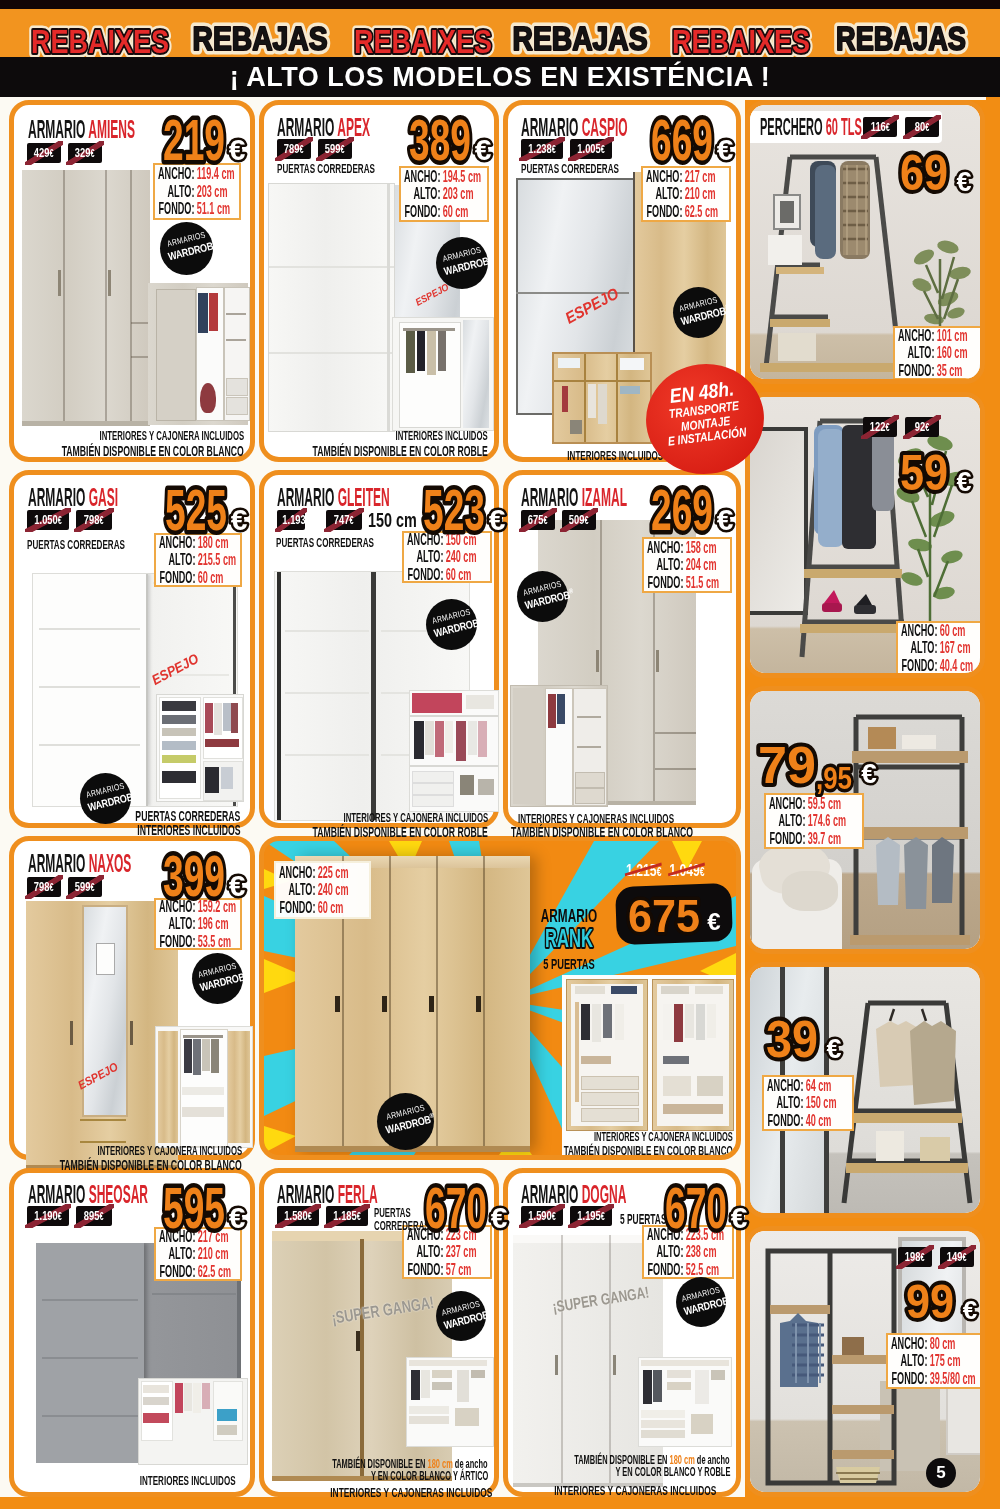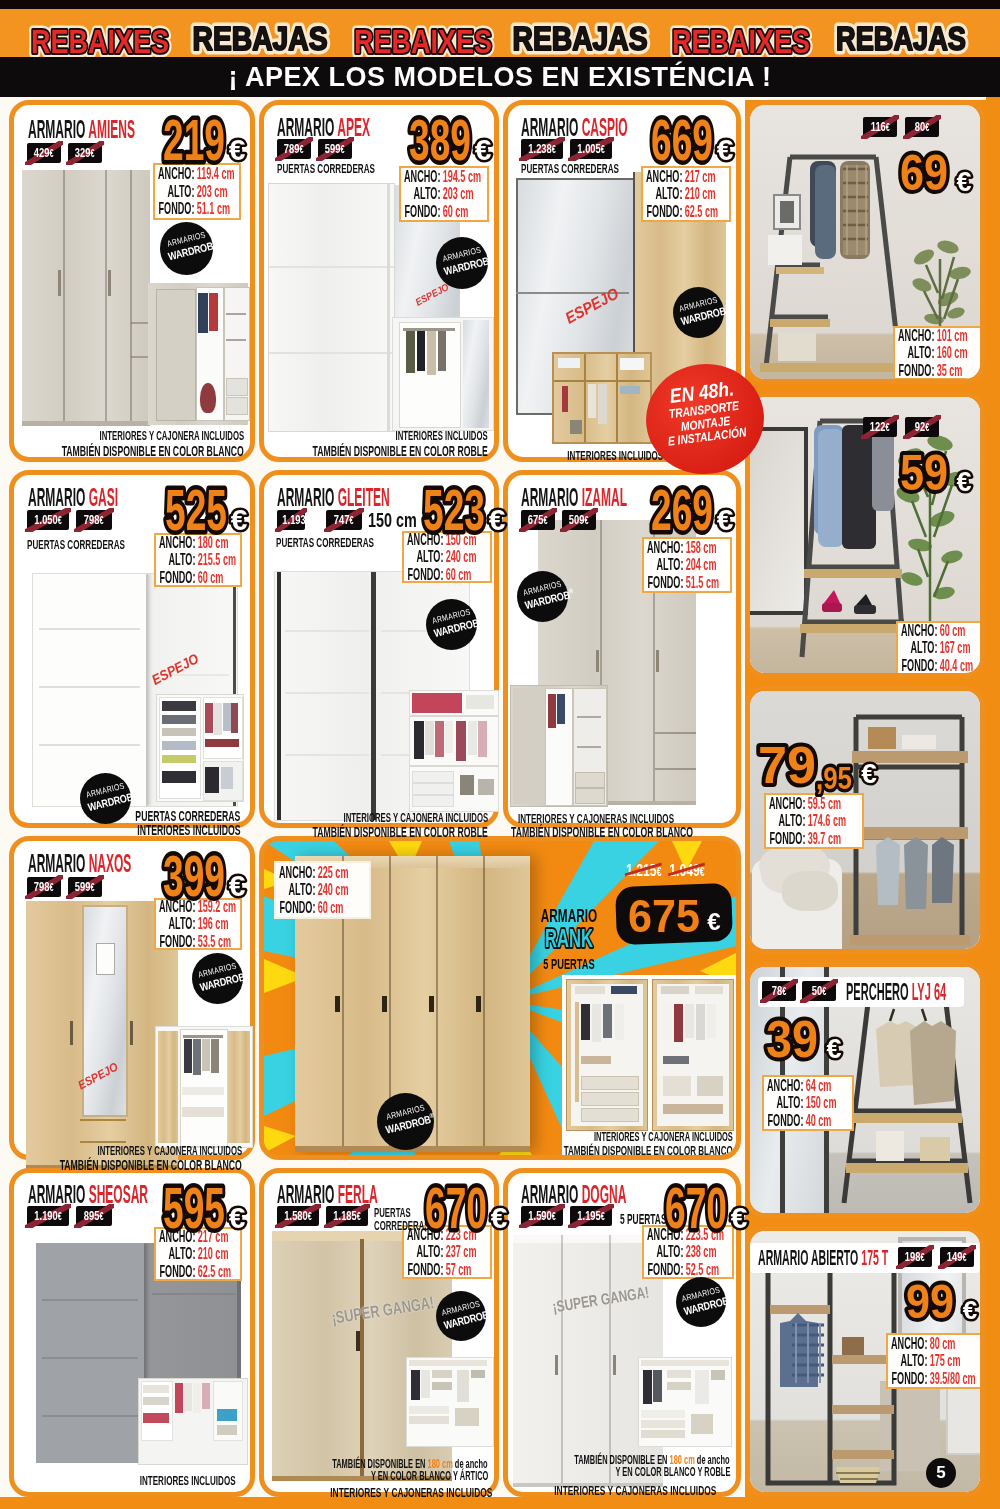--- a/index.html
+++ b/index.html
@@ -67,21 +67,21 @@
 <text x="580" y="41" textLength="135" lengthAdjust="spacingAndGlyphs" stroke="#F6E9CE" stroke-width="9" paint-order="stroke">REBAJAS</text>
 <text x="580" y="41" textLength="135" lengthAdjust="spacingAndGlyphs" stroke="#16090B" stroke-width="2" paint-order="stroke" fill="#131313">REBAJAS</text>
 <text x="741" y="44" textLength="138" lengthAdjust="spacingAndGlyphs" stroke="#F6E9CE" stroke-width="9" paint-order="stroke">REBAIXES</text>
 <text x="741" y="44" textLength="138" lengthAdjust="spacingAndGlyphs" stroke="#16090B" stroke-width="4" paint-order="stroke" fill="#E42A29">REBAIXES</text>
 <text x="901" y="41" textLength="130" lengthAdjust="spacingAndGlyphs" stroke="#F6E9CE" stroke-width="9" paint-order="stroke">REBAJAS</text>
 <text x="901" y="41" textLength="130" lengthAdjust="spacingAndGlyphs" stroke="#16090B" stroke-width="2" paint-order="stroke" fill="#131313">REBAJAS</text>
 </g>
       </g>
 </svg>
 </div>
-<div class="abs" id="blackband">¡ APEX LOS MODELOS EN EXISTÉNCIA !</div>
+<div class="abs" id="blackband">¡ ALTO LOS MODELOS EN EXISTÉNCIA !</div>
 <div class="abs" id="panel"></div>
 <div class="abs" style="left:745px;top:100px;width:241px;height:1397px;background:#F28D13;"></div>
 
 <div class="card" style="left:9px;top:100px;width:246px;height:362px;">
   <div class="ttl" style="left:14px;top:10px;font-size:25px;">ARMARIO <span class="r">AMIENS</span></div>
   <div class="op" style="left:13px;top:38px;"><u></u><b>429<i>€</i></b></div>
   <div class="op" style="left:54px;top:38px;"><u></u><b>329<i>€</i></b></div>
   <svg class="abs" style="left:136px;top:2px;" width="104" height="64" viewBox="0 0 104 64">
     <text x="44" y="53" font-family="Liberation Sans" font-weight="bold" font-size="58" text-anchor="middle" textLength="62" lengthAdjust="spacingAndGlyphs" fill="#EF8119" stroke="#140A03" stroke-width="9" paint-order="stroke" stroke-linejoin="round">219</text>
     <text x="87" y="53" font-family="Liberation Sans" font-weight="bold" font-size="30" text-anchor="middle" fill="#FFF" stroke="#140A03" stroke-width="5" paint-order="stroke" stroke-linejoin="round">€</text>
@@ -715,20 +715,23 @@
         <ellipse cx="62" cy="38" rx="11" ry="6" transform="rotate(-12 62 38)"></ellipse>
         <ellipse cx="24" cy="50" rx="10" ry="6" transform="rotate(22 24 50)"></ellipse>
         <ellipse cx="50" cy="64" rx="11" ry="6" transform="rotate(-25 50 64)"></ellipse>
         <ellipse cx="36" cy="84" rx="10" ry="5" transform="rotate(10 36 84)"></ellipse>
         <ellipse cx="58" cy="78" rx="9" ry="5" transform="rotate(-18 58 78)"></ellipse>
       </g>
       <path d="M42 24 L42 104 M28 30 L40 58 M56 22 L44 64 M60 44 L46 84 M26 56 L40 84" stroke="#5E6E42" stroke-width="2.5" fill="none"></path>
       <path d="M30 104 q12 9 24 0 l-3 30 q-9 7 -18 0 z" fill="#EDE9E2"></path>
     </svg>
   </div>
+  <div class="pstrip" style="left:0px;top:6px;width:192px;height:32px;border-radius:0 4px 4px 0;">
+    <div class="ttl" style="position:static;font-size:23px;margin-left:10px;transform-origin:0 50%;">PERCHERO <span class="r">60 TLS</span></div>
+  </div>
   <div class="op" style="left:113px;top:12px;"><u></u><b>116<i>€</i></b></div>
   <div class="op" style="left:155px;top:12px;"><u></u><b>80<i>€</i></b></div>
   <svg class="abs" style="left:142px;top:38px;" width="86" height="56" viewBox="0 0 86 56">
     <text x="32" y="47" font-family="Liberation Sans" font-weight="bold" font-size="50" text-anchor="middle" textLength="48" lengthAdjust="spacingAndGlyphs" fill="#EF8119" stroke="#140A03" stroke-width="8" paint-order="stroke" stroke-linejoin="round">69</text>
     <text x="72" y="48" font-family="Liberation Sans" font-weight="bold" font-size="27" text-anchor="middle" fill="#FFF" stroke="#140A03" stroke-width="5" paint-order="stroke" stroke-linejoin="round">€</text>
   </svg>
   <div class="dims" style="left:143px;top:221px;width:92px;height:54px;">
       <div class="din">
     <b>ANCHO:</b>
         <i>101 cm</i>
@@ -859,25 +862,20 @@
       <rect x="18" y="122" width="110" height="10" fill="#C9A96E"></rect>
       <rect x="12" y="172" width="122" height="10" fill="#C9A96E"></rect>
       <g>
         <path d="M56 30 l4 -12 M92 30 l-4 -12" stroke="#2E2A26" stroke-width="2.5" fill="none"></path>
         <path d="M42 38 l14 -8 l8 4 l8 -4 l14 8 l-4 56 l-36 2 z" fill="#D8CBB4"></path>
         <path d="M76 40 l14 -10 l8 5 l9 -5 l15 10 l-2 70 l-40 4 z" fill="#B5A88E"></path>
       </g>
       <rect x="42" y="140" width="28" height="30" fill="#EDE9E0"></rect>
       <rect x="86" y="146" width="30" height="24" fill="#D9CBA8"></rect>
     </svg>
-  </div>
-  <div class="pstrip" style="left:8px;top:10px;width:206px;height:30px;border-radius:4px;">
-    <div class="op" style="left:4px;top:4px;width:34px;"><u></u><b>78<i>€</i></b></div>
-    <div class="op" style="left:44px;top:4px;width:34px;"><u></u><b>50<i>€</i></b></div>
-    <div class="ttl" style="position:static;font-size:23px;margin-left:88px;">PERCHERO <span class="r">LYJ 64</span></div>
   </div>
   <svg class="abs" style="left:8px;top:42px;" width="92" height="58" viewBox="0 0 92 58">
     <text x="34" y="48" font-family="Liberation Sans" font-weight="bold" font-size="52" text-anchor="middle" textLength="52" lengthAdjust="spacingAndGlyphs" fill="#EF8119" stroke="#140A03" stroke-width="8" paint-order="stroke" stroke-linejoin="round">39</text>
     <text x="76" y="49" font-family="Liberation Sans" font-weight="bold" font-size="27" text-anchor="middle" fill="#FFF" stroke="#140A03" stroke-width="5" paint-order="stroke" stroke-linejoin="round">€</text>
   </svg>
   <div class="dims" style="left:12px;top:108px;width:92px;height:56px;">
       <div class="din">
     <b>ANCHO:</b>
         <i>64 cm</i>
         <b>ALTO:</b>
@@ -909,23 +907,20 @@
       <g>
         <path d="M34 80 l8 -8 l8 8 l12 2 l0 64 l-38 0 l0 -64 z" fill="#5A708E"></path>
         <path d="M36 84 l32 0 M36 94 l32 0 M36 104 l32 0 M36 114 l32 0 M36 124 l32 0 M36 134 l32 0" stroke="#46597A" stroke-width="3"></path>
         <path d="M40 82 l0 60 M52 82 l0 60 M64 82 l0 60" stroke="#7E92AC" stroke-width="2"></path>
       </g>
       <rect x="86" y="96" width="22" height="18" fill="#8E6E4A"></rect>
       <path d="M80 226 l44 0 l-4 16 l-36 0 z" fill="#D8CBA0"></path>
       <path d="M80 232 l44 0 M84 238 l38 0" stroke="#8A7A52" stroke-width="2"></path>
     </svg>
   </div>
-  <div class="pstrip" style="left:0px;top:12px;width:230px;height:30px;border-radius:4px;">
-    <div class="ttl" style="position:static;font-size:22px;margin-left:8px;transform-origin:0 50%;">ARMARIO ABIERTO <span class="r">175 T</span></div>
-  </div>
   <div class="op" style="left:148px;top:16px;"><u></u><b>198<i>€</i></b></div>
   <div class="op" style="left:190px;top:16px;"><u></u><b>149<i>€</i></b></div>
   <svg class="abs" style="left:148px;top:42px;" width="86" height="54" viewBox="0 0 86 54">
     <text x="32" y="45" font-family="Liberation Sans" font-weight="bold" font-size="48" text-anchor="middle" textLength="48" lengthAdjust="spacingAndGlyphs" fill="#EF8119" stroke="#140A03" stroke-width="8" paint-order="stroke" stroke-linejoin="round">99</text>
     <text x="72" y="46" font-family="Liberation Sans" font-weight="bold" font-size="26" text-anchor="middle" fill="#FFF" stroke="#140A03" stroke-width="5" paint-order="stroke" stroke-linejoin="round">€</text>
   </svg>
   <div class="dims" style="left:136px;top:102px;width:96px;height:56px;">
       <div class="din">
     <b>ANCHO:</b>
         <i>80 cm</i>

